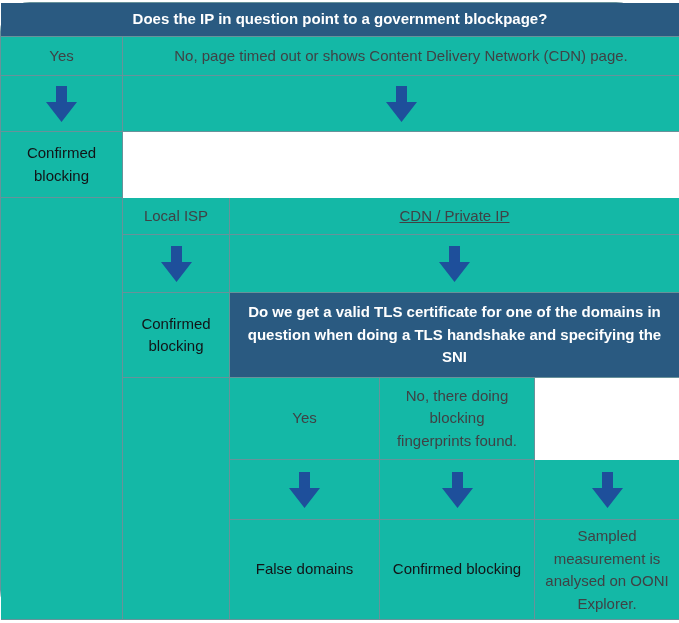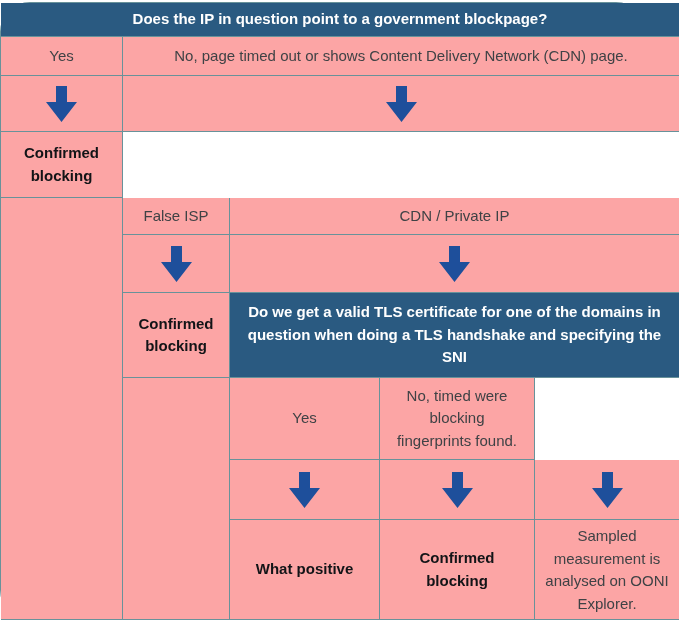--- a/index.html
+++ b/index.html
@@ -25,45 +25,45 @@
   }
   .cell{
     border-right:1px solid var(--border);
     border-bottom:1px solid var(--border);
     display:flex;
     align-items:center;
     justify-content:center;
     text-align:center;
     padding:4px 8px;
     line-height:1.5;
-    background:#fca5a5;
+    background:#14b8a6;
     position:relative;
   }
   .blue{
     background:var(--header-bg);
     color:#ffffff;
     font-weight:700;
   }
   .strong{
-    font-weight:700;
+    font-weight:400;
     color:var(--text-strong);
   }
   .arrow-cell svg{display:block;}
   .arrow{color:var(--arrow);}
   
   .q1        {grid-column:1/6; grid-row:1;}
   .yes1      {grid-column:1;   grid-row:2;}
   .no1       {grid-column:2/6; grid-row:2;}
   .arr1a     {grid-column:1;   grid-row:3;}
   .arr1b     {grid-column:2/6; grid-row:3;}
   .confirmed1{grid-column:1;   grid-row:4;}
   .q2        {grid-column:2/6; grid-row:4;}
   .spacerA   {grid-column:1;   grid-row:5/11;}
   .localisp  {grid-column:2;   grid-row:5;}
-  .cdn       {grid-column:3/6; grid-row:5;}
+  .cdn       {grid-column:3/6; grid-row:5;text-decoration:underline;}
   .arr2a     {grid-column:2;   grid-row:6;}
   .arr2b     {grid-column:3/6; grid-row:6;}
   .confirmed2{grid-column:2;   grid-row:7;}
   .q3        {grid-column:3/6; grid-row:7; padding:20px 10px;}
   .spacerB   {grid-column:2;   grid-row:8/11;}
   .yes2      {grid-column:3;   grid-row:8;}
   .nofp      {grid-column:4;   grid-row:8; padding:4px 12px;}
   .notimeout {grid-column:5;   grid-row:8;}
   .arr3a     {grid-column:3;   grid-row:9;}
   .arr3b     {grid-column:4;   grid-row:9;}
@@ -123,21 +123,21 @@
     </span>
   </div>
 
   <div class="cell strong confirmed1">
     <span>Confirmed blocking</span>
   </div>
 
   <div class="cell spacerA"></div>
 
   <div class="cell localisp">
-    <span>False ISP</span>
+    <span>Local ISP</span>
   </div>
   <div class="cell cdn">
     <span>CDN / Private IP</span>
   </div>
 
   <div class="cell arrow-cell arr2a">
     <span class="arrow">
       <svg width="31" height="36" viewBox="0 0 31 36">
           <path d="M10 0 H21 V16 H31 L15.5 36 L0 16 H10 Z" fill="currentColor"></path>
         </svg>
@@ -157,21 +157,21 @@
   <div class="cell blue q3">
     <span>Do we get a valid TLS certificate for one of the domains in question when doing a TLS handshake and specifying the SNI</span>
   </div>
 
   <div class="cell spacerB"></div>
 
   <div class="cell yes2">
     <span>Yes</span>
   </div>
   <div class="cell nofp">
-    <span>No, timed were blocking fingerprints found.</span>
+    <span>No, there doing blocking fingerprints found.</span>
   </div>
 
   <div class="cell arrow-cell arr3a">
     <span class="arrow">
       <svg width="31" height="36" viewBox="0 0 31 36">
           <path d="M10 0 H21 V16 H31 L15.5 36 L0 16 H10 Z" fill="currentColor"></path>
         </svg>
     </span>
   </div>
   <div class="cell arrow-cell arr3b">
@@ -183,21 +183,21 @@
   </div>
   <div class="cell arrow-cell arr3c">
     <span class="arrow">
       <svg width="31" height="36" viewBox="0 0 31 36">
           <path d="M10 0 H21 V16 H31 L15.5 36 L0 16 H10 Z" fill="currentColor"></path>
         </svg>
     </span>
   </div>
 
   <div class="cell strong falsepos">
-    <span>What positive</span>
+    <span>False domains</span>
   </div>
   <div class="cell strong confirmed3">
     <span>Confirmed blocking</span>
   </div>
   <div class="cell sampled">
     <span>Sampled measurement is analysed on OONI Explorer.</span>
   </div>
 
 </div>
 

